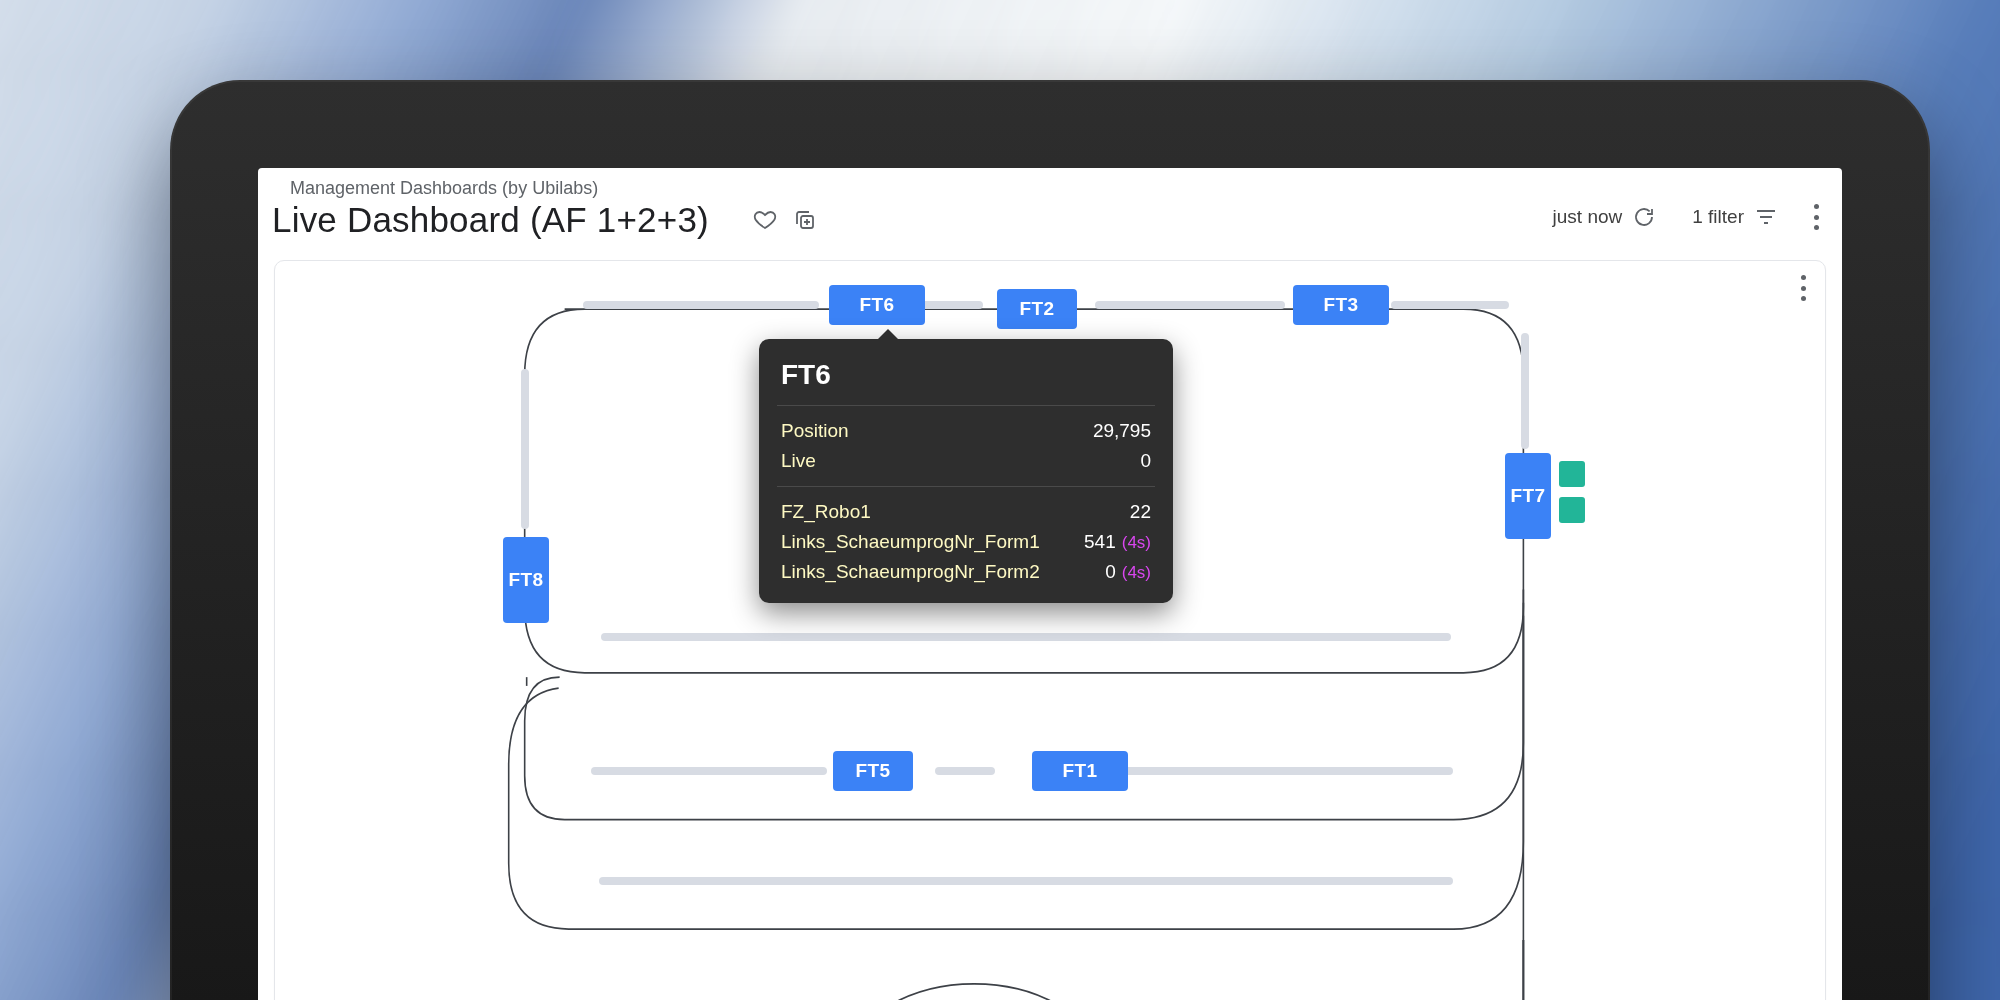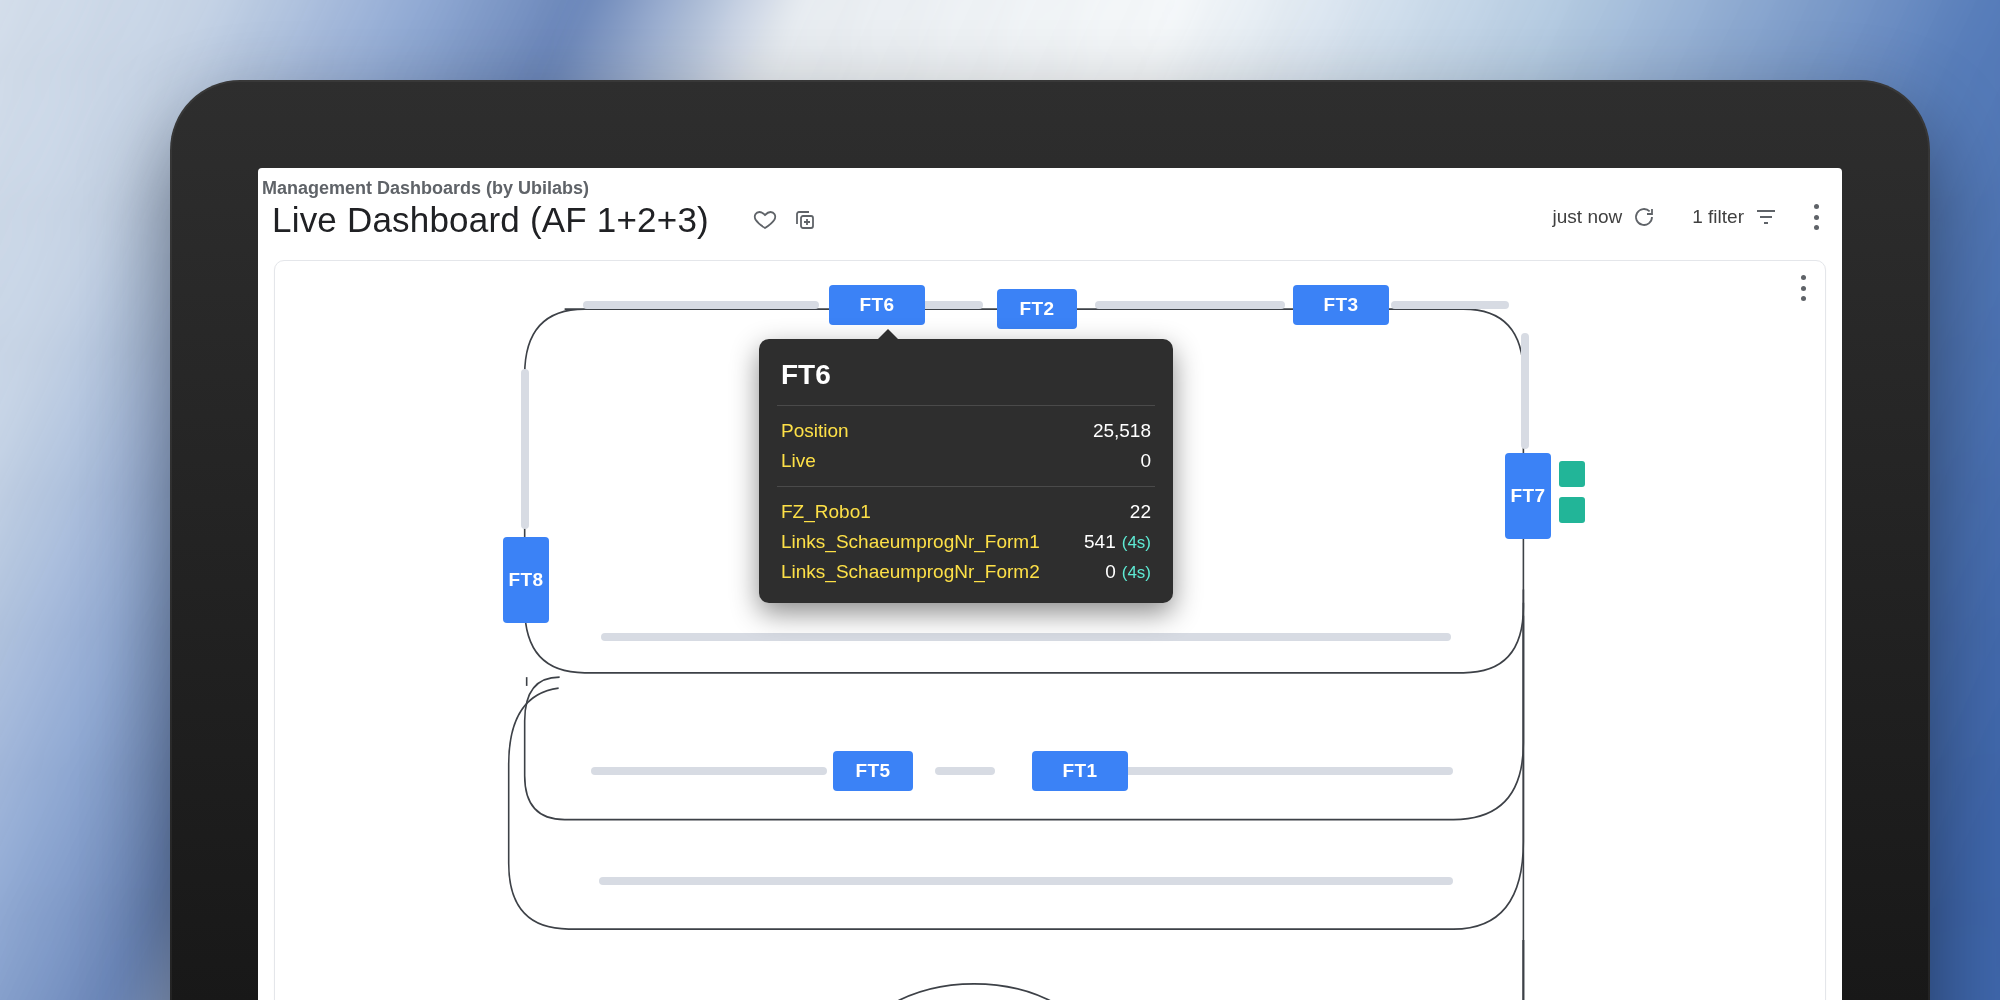--- a/index.html
+++ b/index.html
@@ -46,22 +46,22 @@
   .screen{
     position:absolute;
     left:88px;top:88px;right:88px;bottom:0;
     background:#fff;
     overflow:hidden;
     border-radius:4px;
   }
 
   
   .crumb{
-    position:absolute;left:4px;top:10px;
-    font-size:18px;color:#5f6368;font-weight:700;
+    position:absolute;left:32px;top:10px;
+    font-size:18px;color:#5f6368;font-weight:400;
   }
   .title{
     position:absolute;left:14px;top:32px;
     font-size:35px;color:#202124;letter-spacing:.2px;
   }
   .title-icons{position:absolute;left:495px;top:40px;display:flex;gap:16px;align-items:center;}
   .icon{width:24px;height:24px;display:inline-flex;align-items:center;justify-content:center;color:#5f6368;}
   .icon svg{width:100%;height:100%;stroke:currentColor;fill:none;stroke-width:1.8;}
   .hdr-right{position:absolute;right:22px;top:36px;display:flex;align-items:center;gap:36px;color:#404040;font-size:19px;}
   .hdr-right .grp{display:flex;align-items:center;gap:10px;}
@@ -103,23 +103,23 @@
     width:370px;
   }
   .tooltip::before{
     content:"";position:absolute;top:-10px;left:118px;
     border-left:11px solid transparent;border-right:11px solid transparent;
     border-bottom:11px solid #2e2e2e;
   }
   .tooltip h3{margin:2px 0 14px 0;font-size:28px;font-weight:700;color:#fff;}
   .tooltip hr{border:none;border-top:1px solid #4a4a4a;margin:10px -4px;}
   .tooltip .row{display:flex;justify-content:space-between;gap:12px;padding:4px 0;}
-  .tooltip .k{color:#fde047;white-space:nowrap;}
+  .tooltip .k{color:#fef9c3;white-space:nowrap;}
   .tooltip .v{color:#fff;display:flex;gap:6px;align-items:baseline;}
-  .tooltip .age{color:#5eead4;font-size:17px;}
+  .tooltip .age{color:#d946ef;font-size:17px;}
 </style>
 </head>
 <body>
 
 <div class="bg"></div>
 
 <div class="tablet">
   <div class="screen">
 
     <div class="crumb">Management Dashboards (by Ubilabs)</div>
@@ -251,21 +251,21 @@
 
         <div class="dock" style="left:1284px;top:200px"></div>
         <div class="dock" style="left:1284px;top:236px"></div>
 
         <div class="tooltip" style="left:484px;top:78px">
           <h3>FT6</h3>
           <hr>
           <div class="row">
             <span class="k">Position</span>
             <span class="v">
-                <span>25,518</span>
+                <span>29,795</span>
               </span>
           </div>
           <div class="row">
             <span class="k">Live</span>
             <span class="v">
                 <span>0</span>
               </span>
           </div>
           <hr>
           <div class="row">

